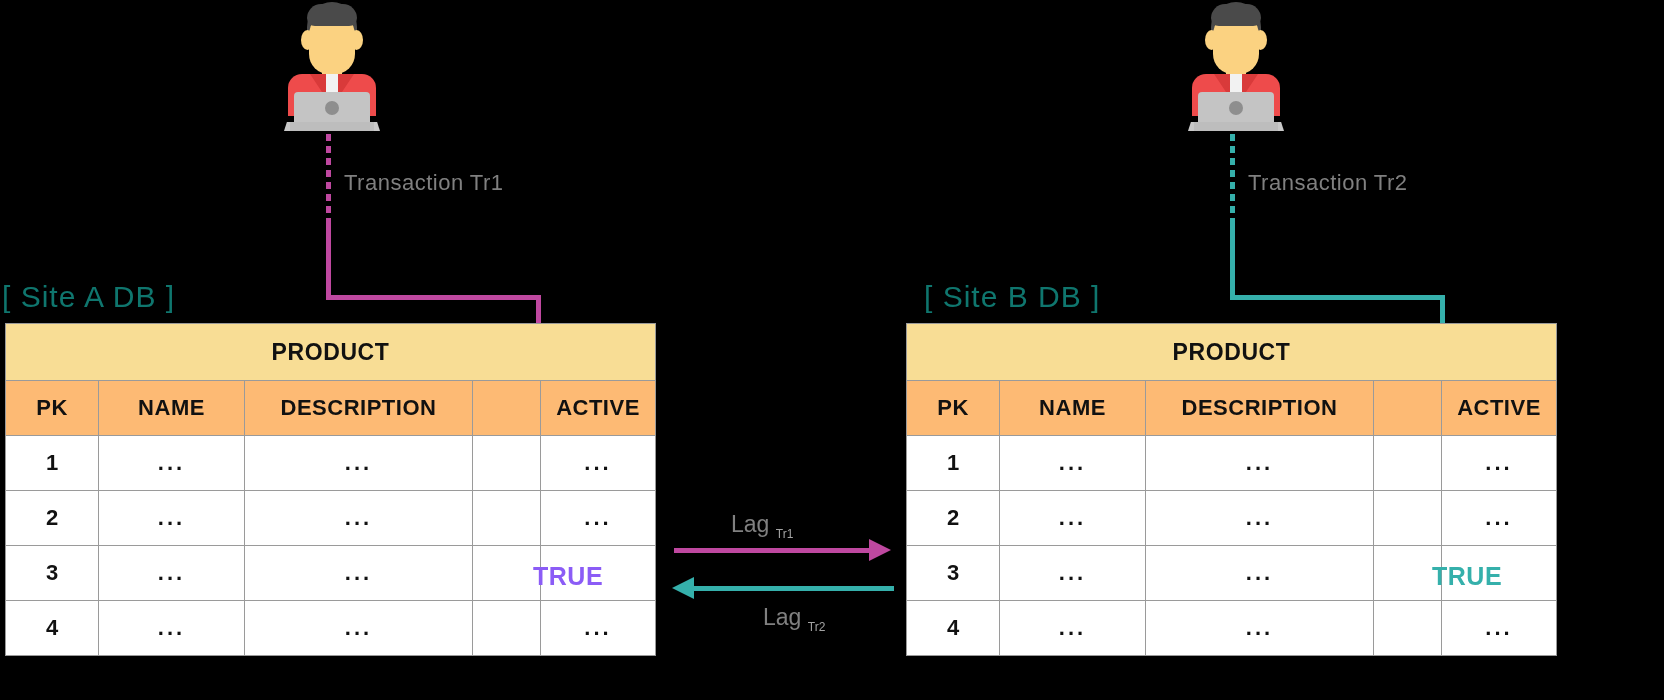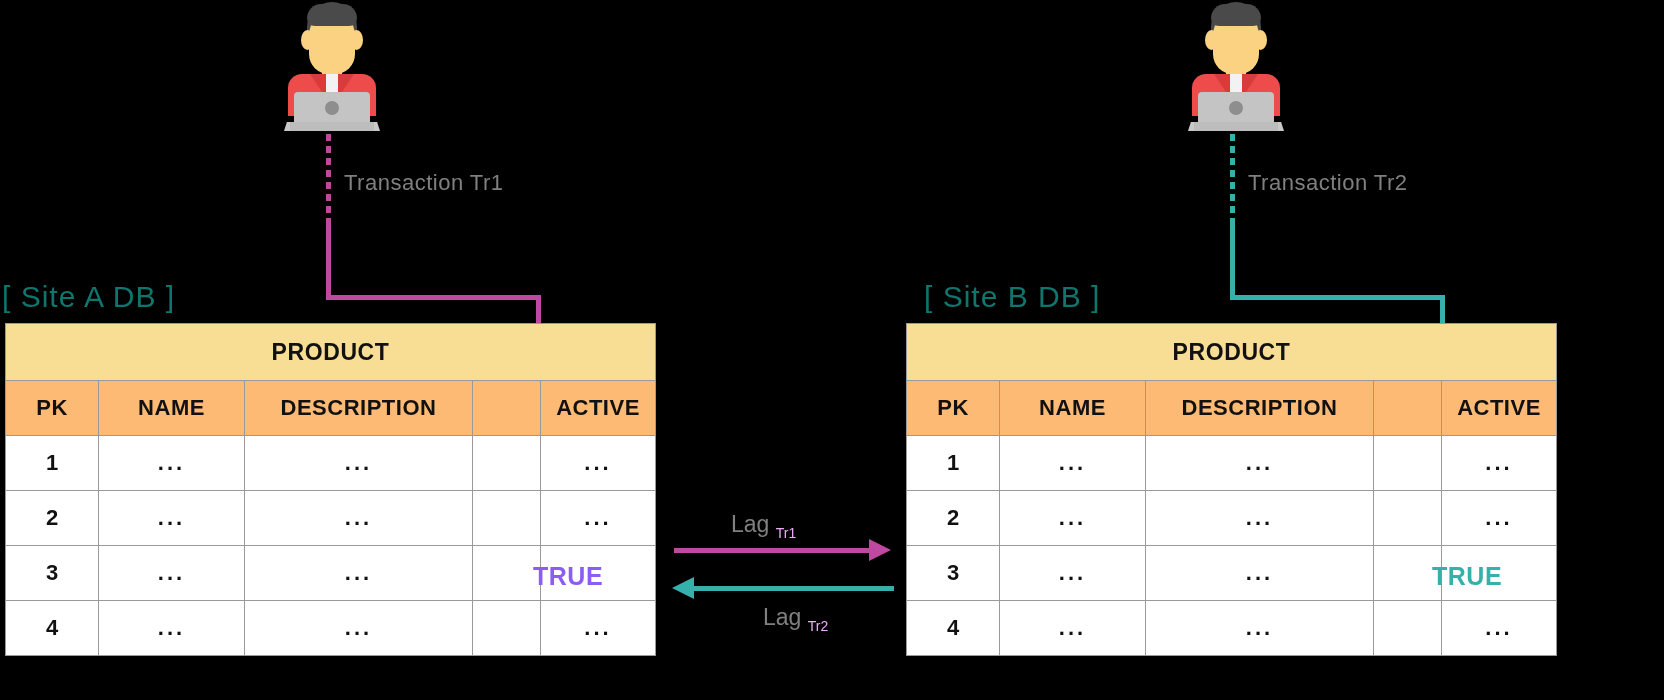--- a/index.html
+++ b/index.html
@@ -44,21 +44,21 @@
   .vline{position:absolute;width:5px;}
   .hline{position:absolute;height:5px;}
   .arrowhead{position:absolute;width:0;height:0;}
 
   
   .txlabel{position:absolute;color:#808080;font-size:22px;letter-spacing:.5px;
            white-space:nowrap;}
   .sitelabel{position:absolute;color:#0f766e;font-size:30px;letter-spacing:1px;
              white-space:nowrap;}
   .laglabel{position:absolute;color:#808080;font-size:23px;white-space:nowrap;}
-  .laglabel sub{font-size:14px;color:#f0abfc;}
+  .laglabel sub{font-size:12px;color:#a3a3a3;}
 
   
   .dbtable{position:absolute;border-collapse:collapse;background:#fff;
            table-layout:fixed;padding-left:16px;}
   .dbtable td{border:1.5px solid #9a9a9a;text-align:center;
               font-size:22px;color:#111;font-weight:700;height:54px;
               padding:0;}
   .dbtable td.title{background:#f8dd95;font-size:23px;letter-spacing:.6px;
                     height:56px;}
   .dbtable td.hdr{background:#fdba74;font-size:22px;letter-spacing:.5px;}

